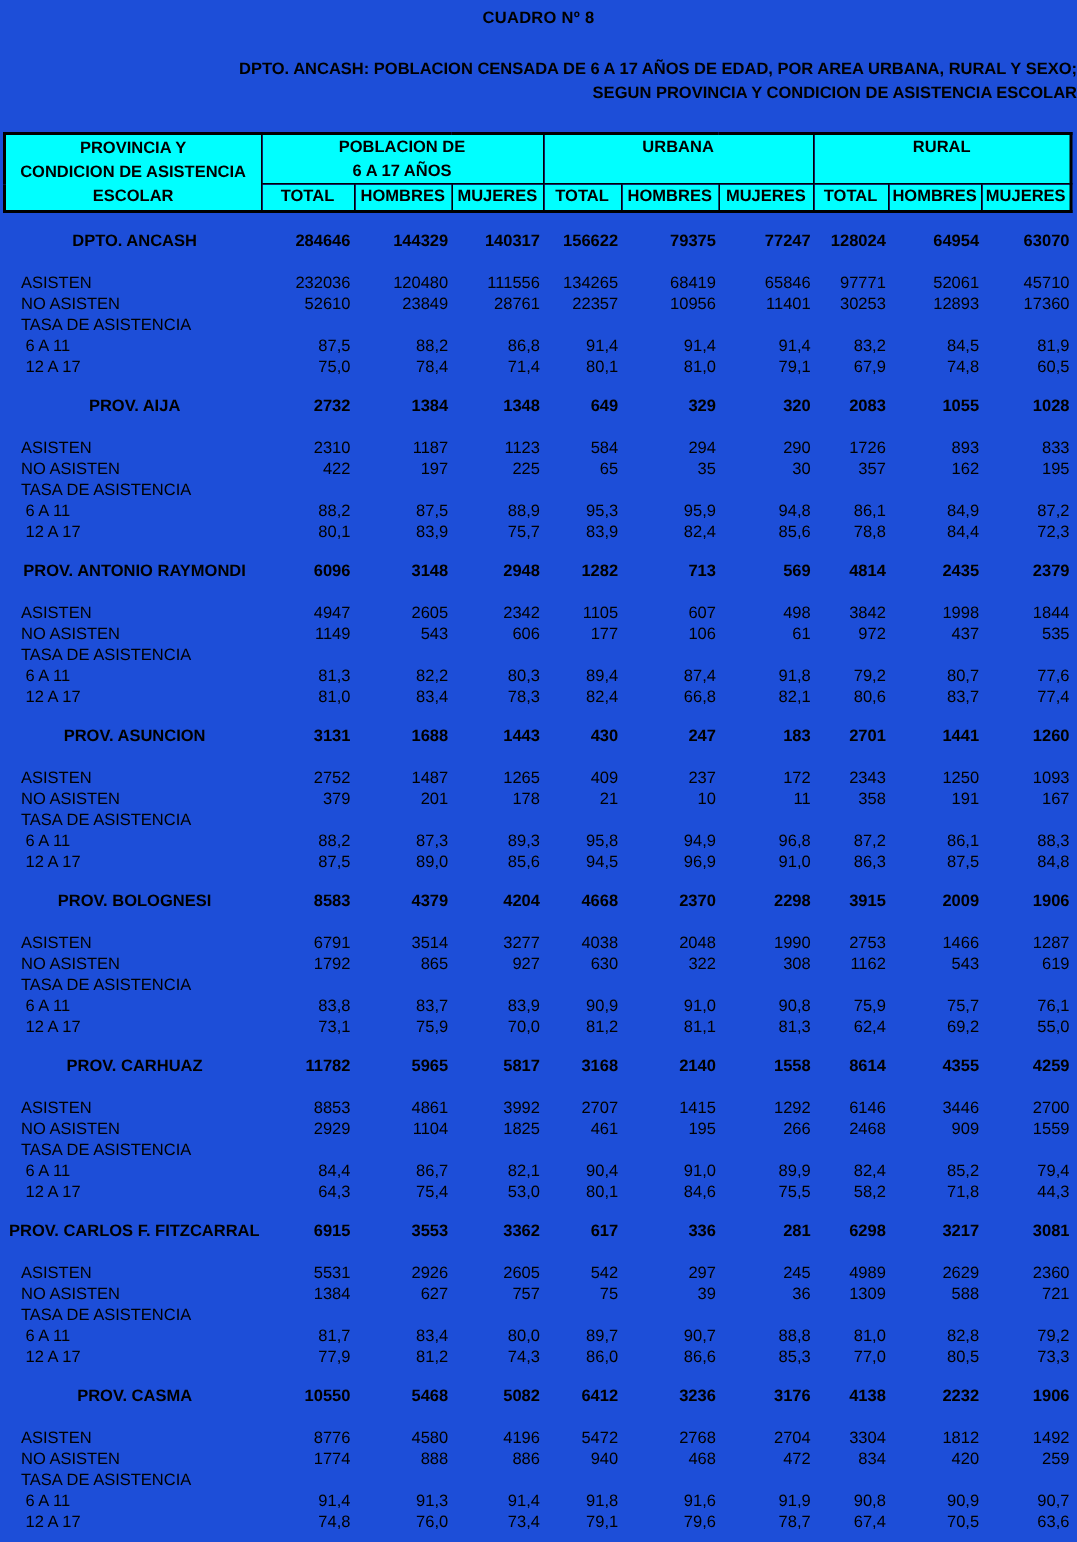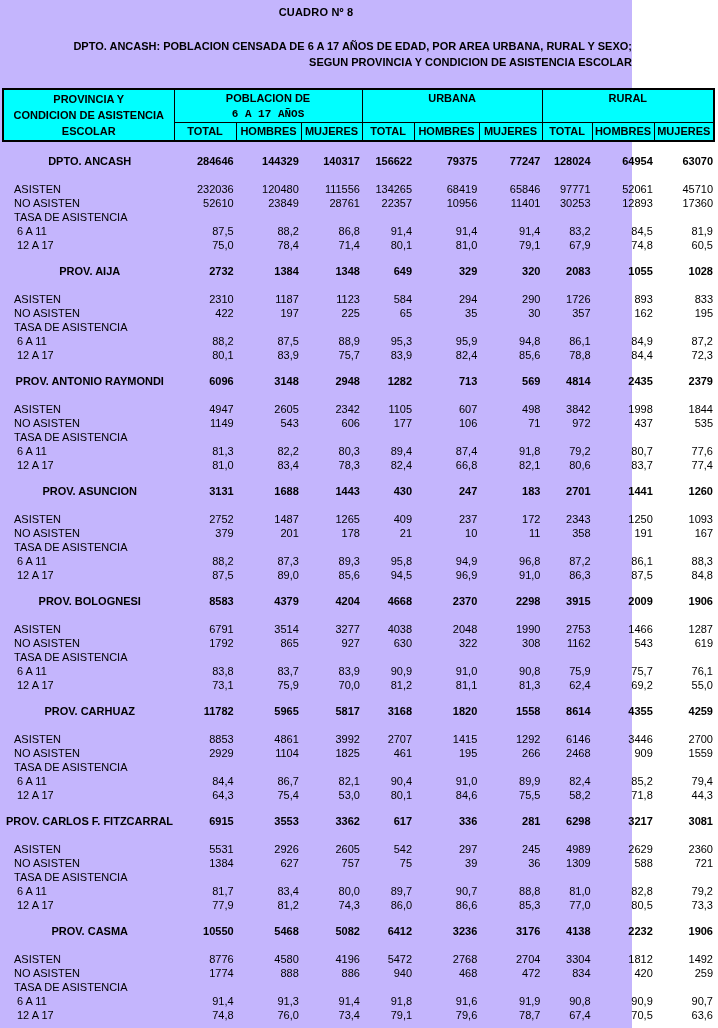--- a/index.html
+++ b/index.html
@@ -7,23 +7,23 @@
     padding: 0;
     background: #ffffff;
     width: 718px;
     height: 1028px;
     font-family: "Liberation Sans", sans-serif;
     color: #000000;
     overflow: hidden;
   }
   .page {
     position: relative;
-    width: 632px;
+    width: 718px;
     height: 1028px;
-    background: #c4b5fd;
+    background: #1d4ed8;
   }
   .doc-title {
     position: absolute;
     top: 6px;
     left: 0;
     width: 100%;
     text-align: center;
     font-size: 11px;
     font-weight: bold;
     letter-spacing: 0.2px;
@@ -57,21 +57,21 @@
     border: 1px solid #000;
     font-size: 11px;
     font-weight: bold;
     text-align: center;
     vertical-align: top;
     padding: 0;
     line-height: 16px;
     overflow: hidden;
     white-space: nowrap;
   }
-  .headtable th.grp .l2 { min-height: 16px; font-family: Liberation Mono, monospace; }
+  .headtable th.grp .l2 { min-height: 16px; }
   .headtable th.sub { height: 17px; line-height: 17px; vertical-align: middle; }
   .headtable th.corner { vertical-align: middle; }
   table.datatable td {
     font-size: 11px;
     padding: 0;
     height: 14px;
     line-height: 14px;
     white-space: nowrap;
     overflow: hidden;
   }
@@ -344,21 +344,21 @@
             <td class="num">1998</td>
             <td class="num">1844</td>
           </tr>
           <tr class="data-row">
             <td class="lbl-item">NO ASISTEN</td>
             <td class="num">1149</td>
             <td class="num">543</td>
             <td class="num">606</td>
             <td class="num">177</td>
             <td class="num">106</td>
-            <td class="num">71</td>
+            <td class="num">61</td>
             <td class="num">972</td>
             <td class="num">437</td>
             <td class="num">535</td>
           </tr>
           <tr class="data-row">
             <td class="lbl-item">TASA DE ASISTENCIA</td>
             <td class="num"></td>
             <td class="num"></td>
             <td class="num"></td>
             <td class="num"></td>
@@ -550,21 +550,21 @@
           </tr>
           <tr class="spacer-sm">
             <td colspan="10"></td>
           </tr>
           <tr class="section-title">
             <td class="lbl-title">PROV. CARHUAZ</td>
             <td class="num">11782</td>
             <td class="num">5965</td>
             <td class="num">5817</td>
             <td class="num">3168</td>
-            <td class="num">1820</td>
+            <td class="num">2140</td>
             <td class="num">1558</td>
             <td class="num">8614</td>
             <td class="num">4355</td>
             <td class="num">4259</td>
           </tr>
           <tr class="spacer-lg">
             <td colspan="10"></td>
           </tr>
           <tr class="data-row">
             <td class="lbl-item">ASISTEN</td>

